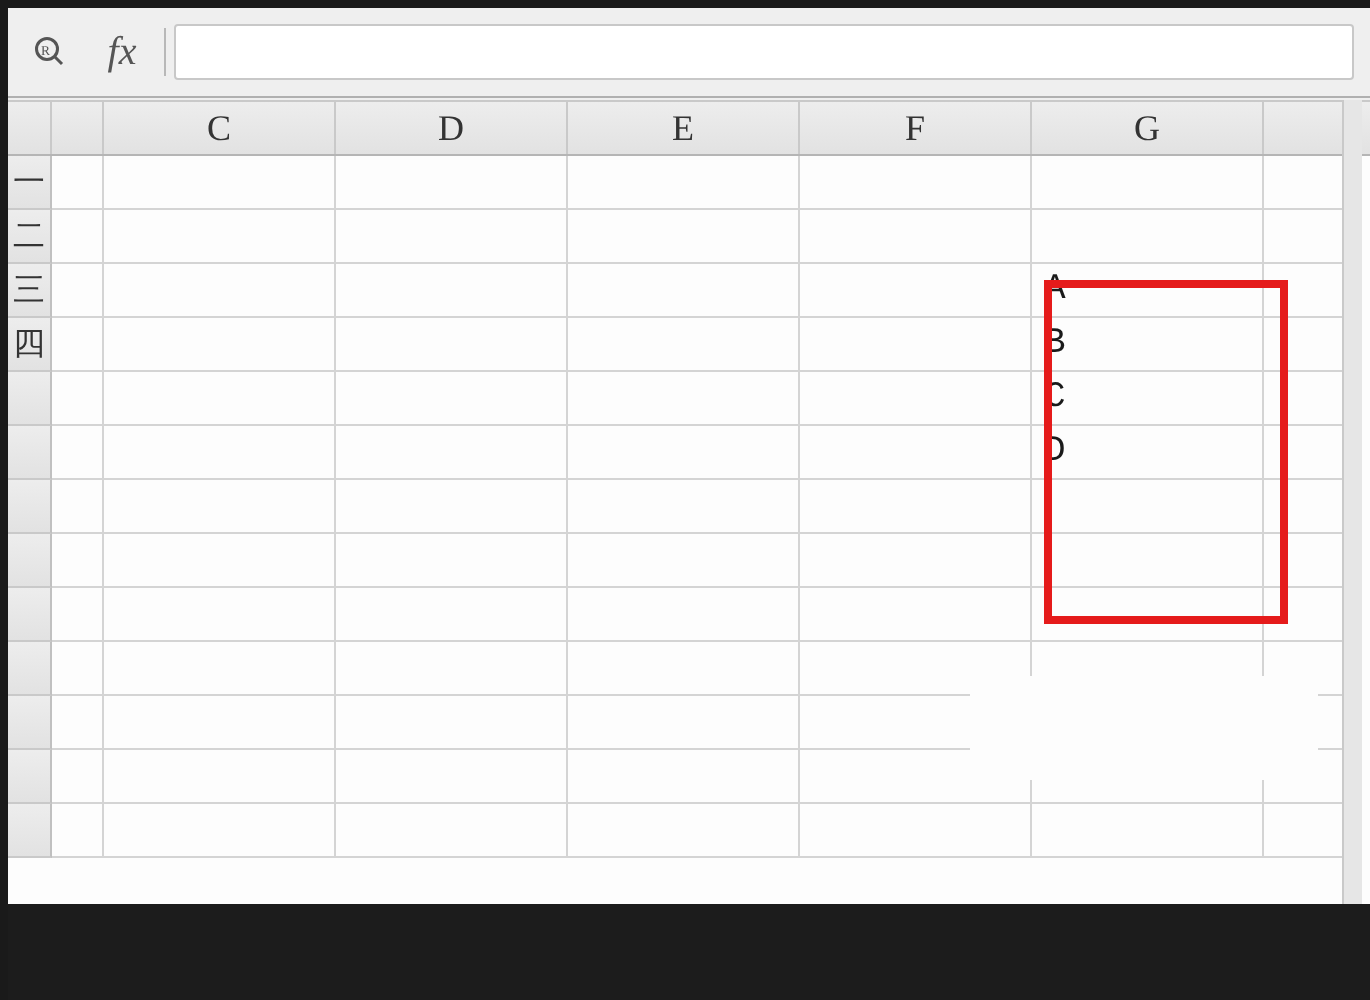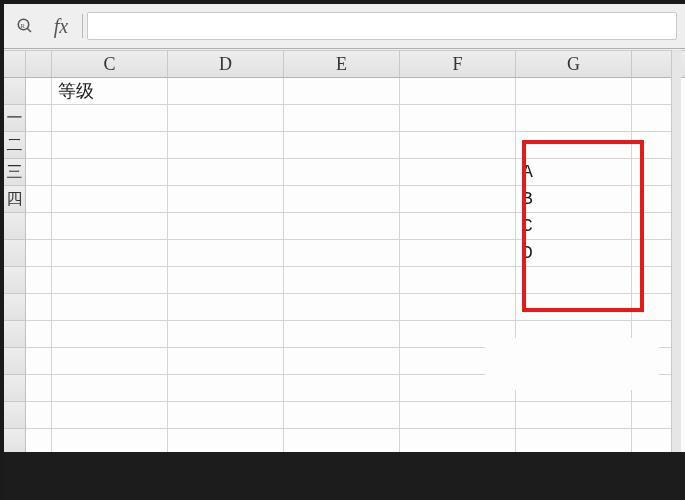--- a/index.html
+++ b/index.html
@@ -183,30 +183,20 @@
     <div class="ch" style="width: 116px;">C</div>
     <div class="ch" style="width: 116px;">D</div>
     <div class="ch" style="width: 116px;">E</div>
     <div class="ch" style="width: 116px;">F</div>
     <div class="ch" style="width: 116px;">G</div>
     <div class="ch" style="width: 42px;"></div>
   </div>
 
 <div class="grid">
 
-<div class="row">
-      <div class="rh"></div>
-      <div class="cell" style="width: 26px;"></div>
-      <div class="cell" style="width: 116px;">等级</div>
-      <div class="cell" style="width: 116px;"></div>
-      <div class="cell" style="width: 116px;"></div>
-      <div class="cell" style="width: 116px;"></div>
-      <div class="cell" style="width: 116px;"></div>
-      <div class="cell" style="width: 42px;"></div>
-    </div>
     <div class="row">
       <div class="rh">一</div>
       <div class="cell" style="width: 26px;"></div>
       <div class="cell" style="width: 116px;"></div>
       <div class="cell" style="width: 116px;"></div>
       <div class="cell" style="width: 116px;"></div>
       <div class="cell" style="width: 116px;"></div>
       <div class="cell" style="width: 116px;"></div>
       <div class="cell" style="width: 42px;"></div>
     </div>

